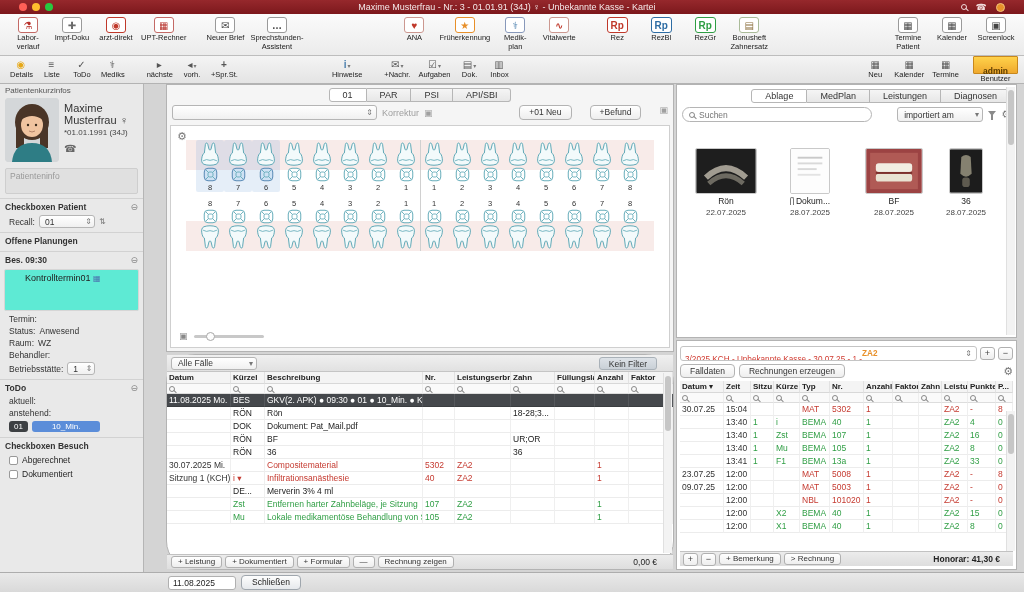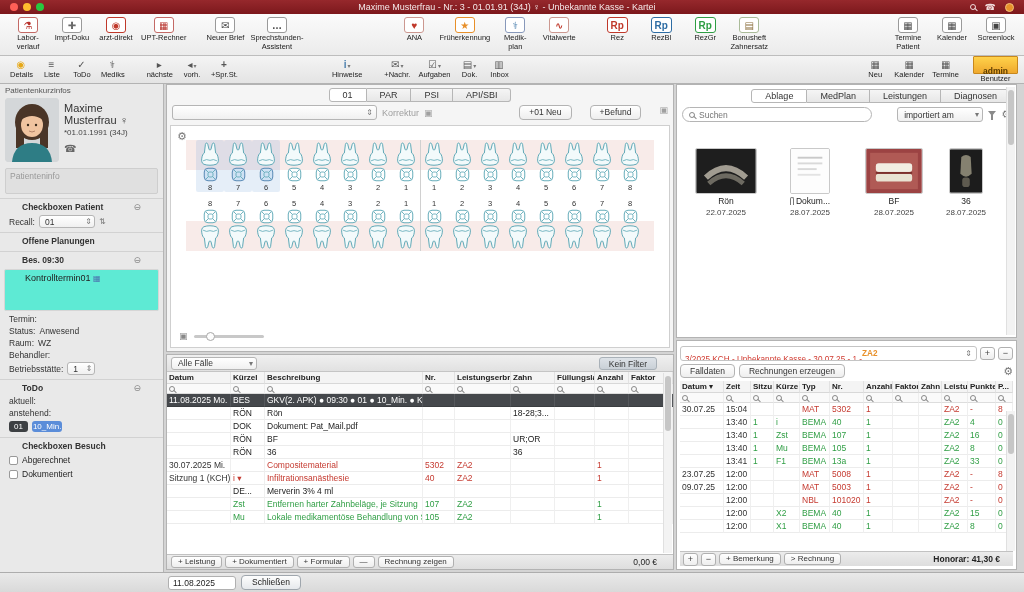--- a/index.html
+++ b/index.html
@@ -1,20 +1,20 @@
 <!DOCTYPE html>
 <html><head>
 <meta charset="utf-8">
 <style>
   * { margin:0; padding:0; box-sizing:border-box; }
   html,body { width:1024px; height:592px; }
   body { position:relative; background:#d4d4d4; font-family:"Liberation Sans","DejaVu Sans",sans-serif; font-size:9px; color:#222; overflow:hidden; }
 
   
-  .titlebar { position:absolute; left:0; top:0; right:0; height:14px; background:linear-gradient(#96282c,#7c181c); display:flex; align-items:center; padding:0 10px; }
+  .titlebar { position:absolute; left:0; top:0; right:0; height:14px; background:linear-gradient(#96282c,#7c181c); display:flex; align-items:center; padding:0 19px; }
   .lights { display:flex; gap:5px; }
   .light { width:8px; height:8px; border-radius:50%; }
   .light.r { background:#ff5f57; } .light.y { background:#febc2e; } .light.g { background:#28c840; }
   .tb-title { flex:1; text-align:center; color:#f5e9e9; font-size:9px; white-space:nowrap; overflow:hidden; }
   .tb-right { display:flex; gap:9px; align-items:center; }
   .tb-right .wht { color:#f2dcdc; font-size:9px; line-height:9px; }
   .orangedot { width:9px; height:9px; border-radius:50%; background:#e8902a; border:1px solid #f3c27c; }
   .mag { width:6px; height:6px; border:1px solid #8a8a8a; border-radius:50%; position:relative; display:inline-block; }
   .mag::after { content:""; position:absolute; width:4px; height:1px; background:#8a8a8a; transform:rotate(45deg); right:-3px; bottom:-1px; }
   .mag.white { border-color:#f0dada; } .mag.white::after { background:#f0dada; }
@@ -34,47 +34,47 @@
   .tb2btn { min-width:30px; padding:0 4px; display:flex; flex-direction:column; align-items:center; }
   .tb2btn .icorow { display:flex; align-items:center; gap:1px; height:12px; }
   .tb2btn .ico2 { font-size:10px; line-height:12px; color:#555; font-weight:bold; }
   .tb2btn .caret { font-size:6px; color:#777; }
   .tb2btn .lbl2 { font-size:7.5px; color:#222; line-height:1.1; }
   .adminwrap { display:flex; flex-direction:column; align-items:center; margin-left:10px; }
   .adminbadge { background:linear-gradient(#ffd24a,#efa92e); border:1px solid #c8881d; border-radius:1px; padding:8px 9px; height:12px; line-height:12px; font-size:8.5px; font-weight:bold; color:#5d3d00; }
   .adminlbl { font-size:7.5px; color:#222; }
 
   
-  .sidebar { position:absolute; left:0; top:84px; width:164px; bottom:20px; background:#e9e9e9; border-right:1px solid #b5b5b5; overflow:hidden; }
+  .sidebar { position:absolute; left:0; top:84px; width:144px; bottom:20px; background:#e9e9e9; border-right:1px solid #b5b5b5; overflow:hidden; }
   .sb-header { font-size:8px; color:#555; padding:2px 5px 1px; }
   .pcard { display:flex; gap:5px; padding:2px 5px; }
   .avatar { width:54px; height:64px; border-radius:4px; overflow:hidden; background:#d4d7d9; flex:none; }
   .pname1 { font-size:11px; color:#333; margin-top:4px; }
   .pname2 { font-size:11px; color:#333; }
   .pbirth { font-size:8px; color:#444; margin-top:2px; }
   .pphone { font-size:10px; color:#666; margin-top:6px; }
   .pinfo { margin:4px 5px; background:#e0e0e0; border:1px solid #cecece; border-radius:2px; height:26px; padding:2px 4px; color:#999; font-size:8.5px; }
-  .sbsec { display:flex; justify-content:space-between; align-items:center; padding:3px 22px 2px; border-top:1px solid #d2d2d2; margin-top:3px; }
+  .sbsec { display:flex; justify-content:space-between; align-items:center; padding:3px 5px 2px; border-top:1px solid #d2d2d2; margin-top:3px; }
   .sbsec .t { font-weight:bold; font-size:8.5px; color:#333; }
   .cm { color:#8a8a8a; font-size:9px; line-height:9px; }
   .sbrow { display:flex; align-items:center; gap:4px; padding:1px 9px; font-size:8.5px; color:#333; }
   .combo-s { width:56px; height:13px; border:1px solid #b5b5b5; border-radius:3px; background:linear-gradient(#fff,#f0f0f0); display:flex; align-items:center; justify-content:space-between; padding:0 2px 0 5px; font-size:8.5px; }
   .updn { font-size:8px; color:#777; }
   .termbox { margin:2px 4px; background:#5eead4; border:1px solid #d6d6d6; border-radius:2px; height:42px; padding:3px 20px; font-size:9px; color:#222; }
   .calglyph { color:#4a6fae; font-size:8px; }
   .badges { display:flex; gap:4px; padding:2px 9px; }
   .b1 { background:#3d4043; color:#fff; border-radius:3px; padding:0 5px; font-size:8px; height:11px; line-height:11px; }
-  .b2 { background:#5b8dd9; color:#fff; border-radius:3px; padding:0 1px; font-size:8px; height:11px; line-height:11px; }
+  .b2 { background:#5b8dd9; color:#fff; border-radius:3px; padding:0 20px; font-size:8px; height:11px; line-height:11px; }
   .chkrow { display:flex; align-items:center; gap:4px; padding:2px 9px; font-size:8.5px; }
   .chk { width:9px; height:9px; border:1px solid #999; border-radius:2px; background:#fff; }
 
   
   .panel { position:absolute; background:#fff; border:1px solid #b3b3b3; }
   .chartpanel { left:166px; top:84px; width:508px; height:268px; background:#f5f5f5; display:flex; flex-direction:column; padding:3px; }
-  .karteipanel { left:166px; top:354px; width:508px; height:216px; display:flex; flex-direction:column; }
+  .karteipanel { left:166px; top:354px; width:508px; height:216px; display:flex; flex-direction:column;border-radius:29px; }
   .ablagepanel { left:676px; top:84px; width:341px; height:254px; padding:3px; }
   .faellepanel { left:676px; top:340px; width:341px; height:230px; padding:3px; display:flex; flex-direction:column; position:absolute; }
 
   .segbar { display:inline-flex; }
   .seg { padding:1px 13px; font-size:9px; color:#333; background:linear-gradient(#f5f5f5,#e7e7e7); border:1px solid #b6b6b6; border-left:none; cursor:default; white-space:nowrap; }
   .seg:first-of-type { border-left:1px solid #b6b6b6; border-radius:3px 0 0 3px; }
   .seg:last-of-type { border-radius:0 3px 3px 0; }
   .seg.active { background:#fff; }
   .warn { color:#e8a817; font-size:8px; margin-right:2px; }
 

